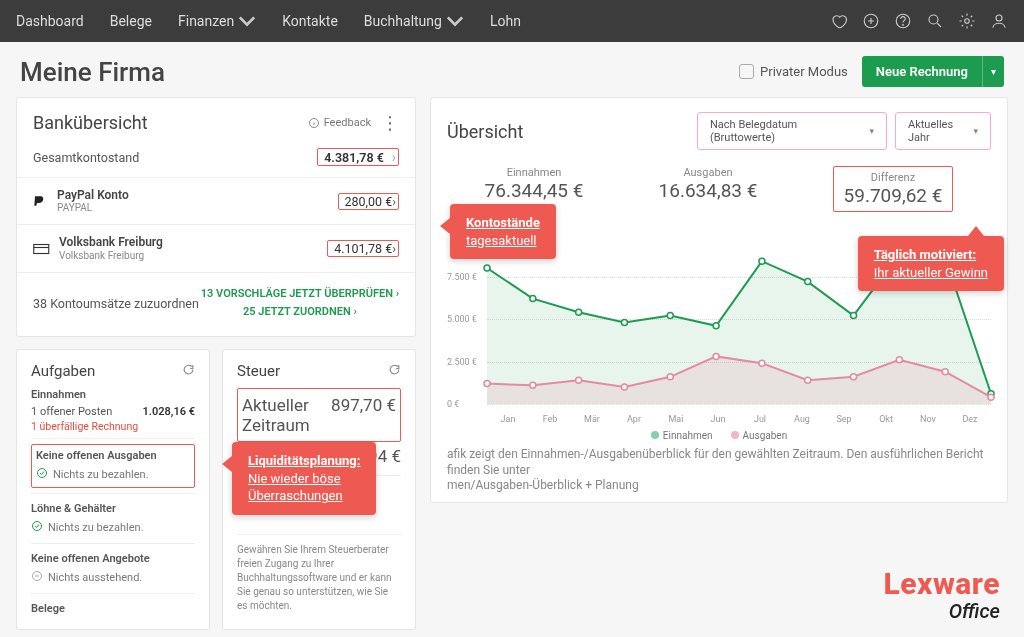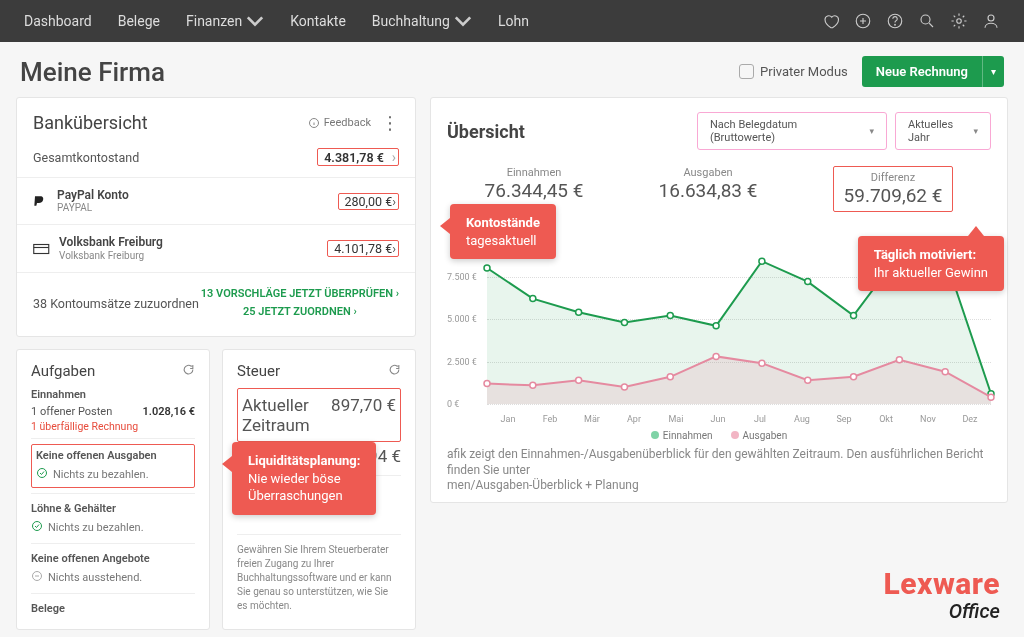--- a/index.html
+++ b/index.html
@@ -1,17 +1,17 @@
 <!DOCTYPE html>
 <html><head>
 <meta charset="utf-8">
 <style>
   * { box-sizing: border-box; margin: 0; padding: 0; }
   body { font-family: -apple-system, BlinkMacSystemFont, "Segoe UI", Roboto, sans-serif; background:#f6f6f6; color:#333; width:1024px; height:637px; overflow:hidden; position:relative; }
-  .topbar { background:#3c3c3c; height:42px; display:flex; align-items:center; padding:0 24px; gap:26px; color:#ddd; font-size:14px; }
+  .topbar { background:#3c3c3c; height:42px; display:flex; align-items:center; padding:0 16px; gap:26px; color:#ddd; font-size:14px; }
   .topbar .nav { display:flex; gap:26px; flex:1; }
   .topbar .nav-item { display:flex; align-items:center; gap:4px; cursor:pointer; }
   .topbar .icons { display:flex; gap:14px; align-items:center; }
   .topbar svg { width:18px; height:18px; stroke:#ccc; fill:none; stroke-width:1.5; }
   .chev { width:10px; height:10px; }
   .header { display:flex; align-items:center; padding:14px 20px 10px 20px; gap:14px; }
   .header h1 { font-size:26px; font-weight:500; color:#444; flex:1; }
   .checkbox-wrap { display:flex; align-items:center; gap:6px; font-size:13px; color:#555; }
   .checkbox-wrap .box { width:15px; height:15px; border:1.5px solid #aaa; border-radius:3px; }
   .btn-green { background:#1d9b4e; color:#fff; font-size:13px; font-weight:600; padding:8px 14px; border-radius:3px; display:flex; align-items:center; }
@@ -55,37 +55,37 @@
   .check-line .ok { color:#1d9b4e; }
   .check-line .ok svg{width:12px;height:12px;stroke:#1d9b4e;fill:none;stroke-width:2;}
   .check-line .dash { color:#999; }
   .check-line .dash svg{width:12px;height:12px;stroke:#aaa;fill:none;stroke-width:2;}
   .sep { border-top:1px solid #eee; margin:5px 0;}
   .tax-row { display:flex; font-size:17px; padding:4px 0; }
   .tax-row .l{flex:1;}
   .tax-note { font-size:10px; color:#888; line-height:1.4; margin-top:8px;}
   .redbox { border:1.5px solid #ee5a52; padding:2px 4px; border-radius:2px; }
   .over-head { display:flex; align-items:center; gap:8px; margin-bottom:10px; }
-  .over-head h2 { flex:1; margin:0; font-size:18px; font-weight:700; color:#444;}
+  .over-head h2 { flex:1; margin:0; font-size:18px; font-weight:400; color:#444;}
   .select { border:1px solid #f9a8d4; border-radius:3px; padding:5px 12px; font-size:11px; color:#555; display:flex; align-items:center; gap:6px; background:#fff;}
   .select .dn { margin-left:auto; font-size:9px; color:#888; }
   .metrics { display:flex; justify-content:space-around; padding:6px 0 4px 0; }
   .metric { text-align:center; }
   .metric .cap { font-size:11px; color:#888; }
   .metric .num { font-size:19px; color:#555; }
   .diffbox { border:1.5px solid #ee5a52; padding:4px 10px; border-radius:2px;}
   .chart { position:relative; height:190px; margin-top:8px; }
   .ytick { position:absolute; left:0; font-size:9px; color:#999; transform:translateY(-50%);}
   .gridline { position:absolute; left:40px; right:0; border-top:1px dotted #ddd; }
   .xlabels { display:flex; margin-left:40px; font-size:9px; color:#999; }
   .xlabels span{ flex:1; text-align:center;}
   .legend { display:flex; gap:18px; justify-content:center; font-size:10px; color:#777; margin-top:6px;}
   .legend .dot{ width:8px;height:8px;border-radius:50%; display:inline-block; margin-right:4px;}
   .footnote { font-size:12px; color:#888; margin-top:6px; line-height:1.3;}
-  .callout { position:absolute; background:#ee5a52; color:#fff; padding:10px 16px; border-radius:4px; font-size:13px; line-height:1.35; box-shadow:0 2px 6px rgba(0,0,0,0.2); z-index:10;}
+  .callout { position:absolute; background:#ee5a52; color:#fff; padding:10px 16px; border-radius:4px; font-size:13px; line-height:1.35; box-shadow:0 2px 6px rgba(0,0,0,0.2); z-index:10;text-decoration:underline;}
   .callout .t { font-weight:700; }
   .callout .arrowL { position:absolute; left:-10px; top:14px; width:0;height:0;border-top:8px solid transparent;border-bottom:8px solid transparent; border-right:10px solid #ee5a52;}
   .callout .arrowT { position:absolute; top:-10px; right:20px; width:0;height:0;border-left:8px solid transparent;border-right:8px solid transparent; border-bottom:10px solid #ee5a52;}
   .logo { position:absolute; right:24px; bottom:14px; text-align:right; z-index:20;}
   .logo .lex { font-size:30px; font-weight:800; color:#ee5a52; letter-spacing:0.5px; line-height:1;}
   .logo .off { font-size:20px; font-weight:500; color:#222; font-style:italic;}
   svg.paypal{width:16px;height:14px;}
   svg.bank{width:18px;height:14px;}
   .valbox { border:1.5px solid #ee5a52; border-radius:2px; padding:0 2px 0 6px; display:flex; align-items:center;}
   .ml { margin-left:auto;}

